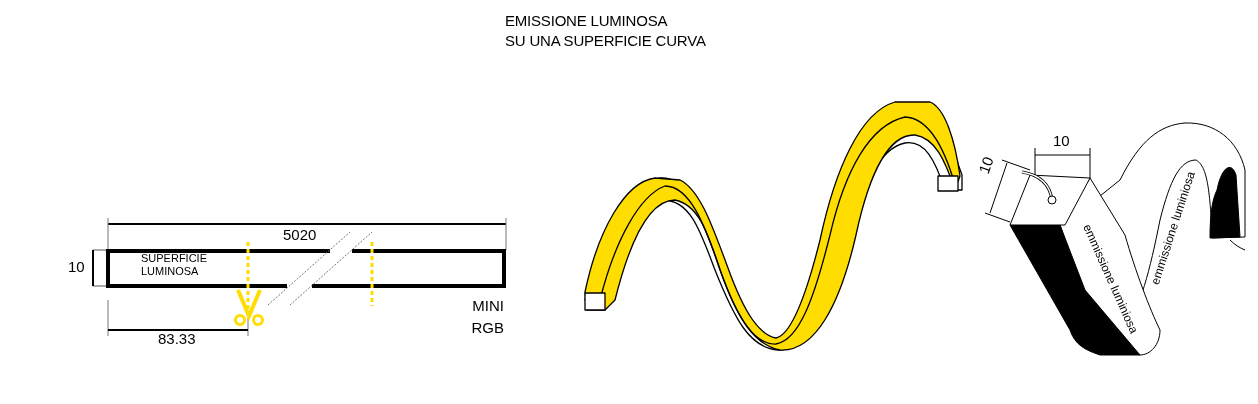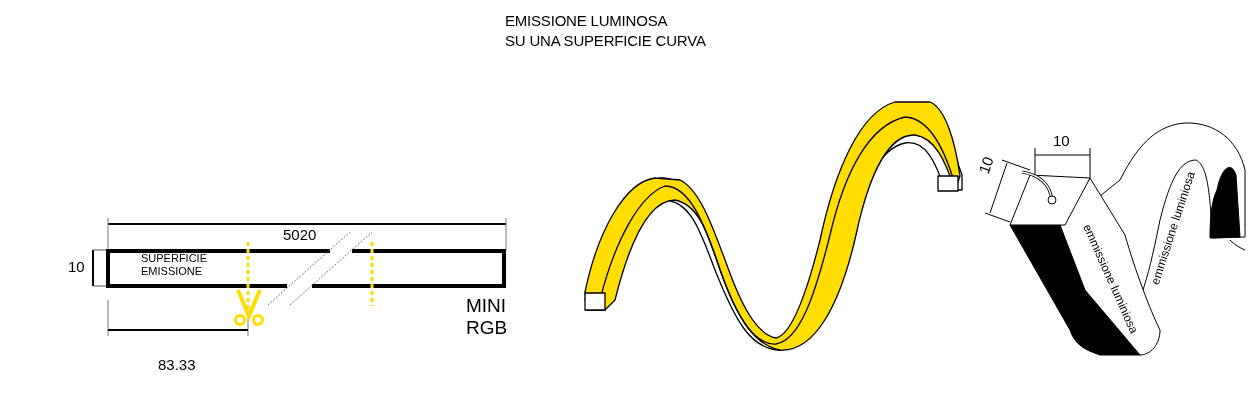--- a/index.html
+++ b/index.html
@@ -50,24 +50,24 @@
     <path d="M238 290 L249 316 L260 290" stroke-width="4"></path>
     <circle cx="240" cy="320" r="4.5"></circle>
     <circle cx="258" cy="320" r="4.5"></circle>
   </g>
 </svg>
 
 <div class="lbl" style="left:283px; top:202px; font-size:15px;margin-top:24px;">5020</div>
 <div class="lbl" style="left:68px; top:258px; font-size:15px;">10</div>
 <div class="lbl small" style="left:119px; top:252px;margin-left:22px;">
   <div>SUPERFICIE</div>
-  <div>EMISSIONE</div>
+  <div>LUMINOSA</div>
 </div>
-<div class="lbl" style="left:158px; top:356px; font-size:15px;">83.33</div>
-<div class="lbl" style="left:466px; top:295px; font-size:19px; text-align:right; width:38px; line-height:22px;">
+<div class="lbl" style="left:158px; top:330px; font-size:15px;">83.33</div>
+<div class="lbl" style="left:466px; top:295px; font-size:15px; text-align:right; width:38px; line-height:22px;">
   <div>MINI</div>
   <div>RGB</div>
 </div>
 
 <svg width="1258" height="404">
   <g stroke="#000" stroke-width="1.3" stroke-linejoin="round">
 
     <path d="M585 300 C600 230 630 185 660 178 C690 176 705 220 725 265 C745 320 760 345 778 347 C800 345 815 300 830 230 C845 160 870 115 905 110 C935 108 950 140 962 175 L962 190 L945 190 C935 160 925 140 905 143 C880 148 860 185 843 250 C828 310 810 350 778 350 C750 348 735 320 715 270 C700 230 690 200 663 200 C640 202 620 240 605 300 Z" fill="#fff"></path>
 
     <path d="M585 292 C598 230 625 182 655 178 L680 180 C700 190 712 225 728 268 C745 315 760 335 776 338 C790 335 805 300 820 240 C835 170 860 112 895 102 L930 102 C945 108 955 140 960 176 L955 190 C945 160 935 138 915 135 C890 134 870 170 856 235 C840 305 815 352 780 350 C755 345 738 320 722 275 C708 235 700 205 675 200 C650 200 630 240 615 300 L605 310 L587 310 Z" fill="#FFDD00"></path>

